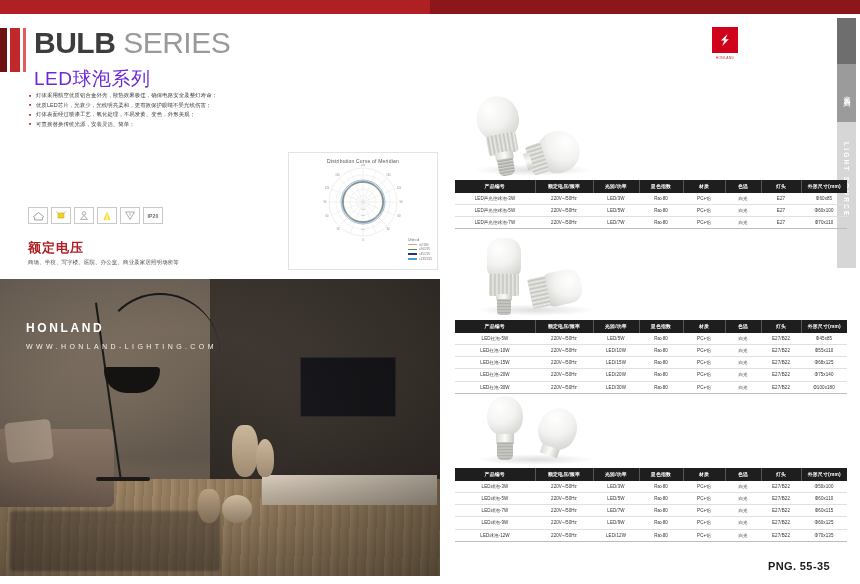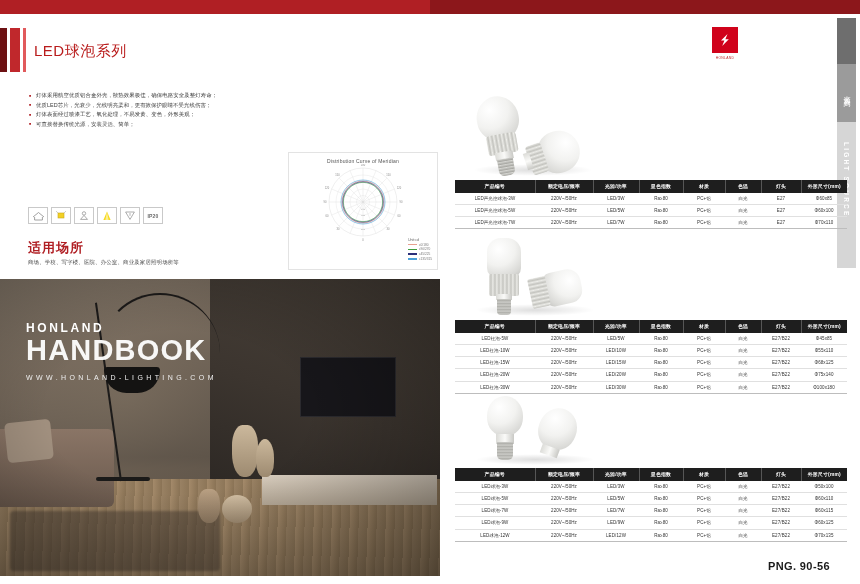--- a/index.html
+++ b/index.html
@@ -21,21 +21,21 @@
   .ab1 { width: 7px; background: #6d1113; }
   .ab2 { width: 3px; background: #ffffff; }
   .ab3 { width: 10px; background: #c0282c; }
   .ab4 { width: 3px; background: #ffffff; }
   .ab5 { width: 3px; background: #e15a5c; }
 
   .title-wrap { position: absolute; left: 34px; top: 26px; }
   .title-main { font-size: 30px; font-weight: bold; letter-spacing: -0.5px; color: #5a5a5a; line-height: 34px; }
   .title-main .b { color: #3d3d3d; }
   .title-main .s { color: #9a9a9a; font-weight: normal; }
-  .title-sub { font-size: 15px; color: #b91c1c; margin-top: 16px; letter-spacing: 0.5px; }
+  .title-sub { font-size: 19px; color: #6d28d9; margin-top: 6px; letter-spacing: 0.5px; }
 
   
   .bullets { position: absolute; left: 29px; top: 91px; width: 300px; }
   .bullets li { list-style: none; font-size: 5.4px; color: #3a3a3a; line-height: 9.6px; position: relative; padding-left: 7px; letter-spacing: 0.1px; }
   .bullets li:before { content: "■"; position: absolute; left: 0; top: 0.5px; font-size: 3.6px; color: #b01f24; }
 
   
   .icon-strip { position: absolute; left: 28px; top: 207px; display: flex; gap: 3px; }
   .icon-box { width: 20px; height: 17px; border: 1px solid #c9c9c9; background: #fff; display: flex; align-items: center; justify-content: center; }
   .icon-box.hl { background: #ffffff; }
@@ -135,20 +135,23 @@
   <div class="top-bar-right"></div>
 
   <div class="accent-bars">
     <i class="ab1"></i>
       <i class="ab2"></i>
       <i class="ab3"></i>
       <i class="ab4"></i>
       <i class="ab5"></i>
   </div>
   <div class="title-wrap">
+    <div class="title-main">
+      <span class="b">BULB</span><span class="s"> SERIES</span>
+    </div>
     <div class="title-sub">LED球泡系列</div>
   </div>
 
   <ul class="bullets">
     <li>灯体采用航空优质铝合金外壳，散热效果极佳，确保电路安全及整灯寿命；</li>
     <li>优质LED芯片，光衰少，光线明亮柔和，更有效保护眼睛不受光线伤害；</li>
     <li>灯体表面经过喷漆工艺，氧化处理，不易发黄、变色，外形美观；</li>
     <li>可直接替换传统光源，安装灵活、简单；</li>
   </ul>
 
@@ -182,21 +185,21 @@
       <svg width="12" height="11" viewBox="0 0 12 11">
           <path d="M1.6 2 L10.4 2 L6 9.4 Z" fill="none" stroke="#8a8a8a" stroke-width="0.7"></path>
           <text x="6" y="6" font-size="3" fill="#8a8a8a" text-anchor="middle" font-family="Liberation Sans">V</text>
         </svg>
     </div>
     <div class="icon-box">
       <span class="ip-label">IP20</span>
     </div>
   </div>
 
-  <div class="places-title">适用场所</div>
+  <div class="places-title">额定电压</div>
   <div class="places-text">商场、学校、写字楼、医院、办公室、商业及家居照明场所等</div>
 
   <div class="curve-card">
     <div class="curve-title">Distribution Curve of Meridian</div>
     <svg class="curve-svg" width="140" height="96" viewBox="0 0 140 96">
       <g transform="translate(70,38)">
         <circle r="34" fill="none" stroke="#d6d6d6" stroke-width="0.4"></circle>
         <circle r="27" fill="none" stroke="#dedede" stroke-width="0.35"></circle>
         <circle r="20" fill="none" stroke="#dedede" stroke-width="0.35"></circle>
         <circle r="13" fill="none" stroke="#dedede" stroke-width="0.35"></circle>
@@ -272,21 +275,20 @@
     <div class="lamp-pole"></div>
     <div class="lamp-shade"></div>
     <div class="lamp-base"></div>
     <div class="vase v1"></div>
     <div class="vase v2"></div>
     <div class="vase v3"></div>
     <div class="vase v4"></div>
     <div class="hero-vignette"></div>
     <div class="hero-text">
       <div class="ht-brand">HONLAND</div>
-      <div class="ht-l2">HANDBOOK</div>
       <div class="ht-url">WWW.HONLAND-LIGHTING.COM</div>
     </div>
   </div>
 
   <div class="logo-wrap">
     <div class="logo-mark">
       <svg width="16" height="16" viewBox="0 0 16 16">
           <path d="M10.5 2 L4 8.6 L7.4 8.6 L5.2 14 L11.8 7.2 L8.4 7.2 Z" fill="#ffffff"></path>
         </svg>
       <span class="lm-cap">HONLAND</span>
@@ -552,15 +554,15 @@
             <td>Ra≥80</td>
             <td>PC+铝</td>
             <td>白光</td>
             <td>E27/B22</td>
             <td>Φ70x135</td>
           </tr>
       </tbody>
     </table>
   </div>
 
-  <div class="page-num">PNG. 90-56</div>
+  <div class="page-num">PNG. 55-35</div>
 
 </div>
 
 </body></html>

